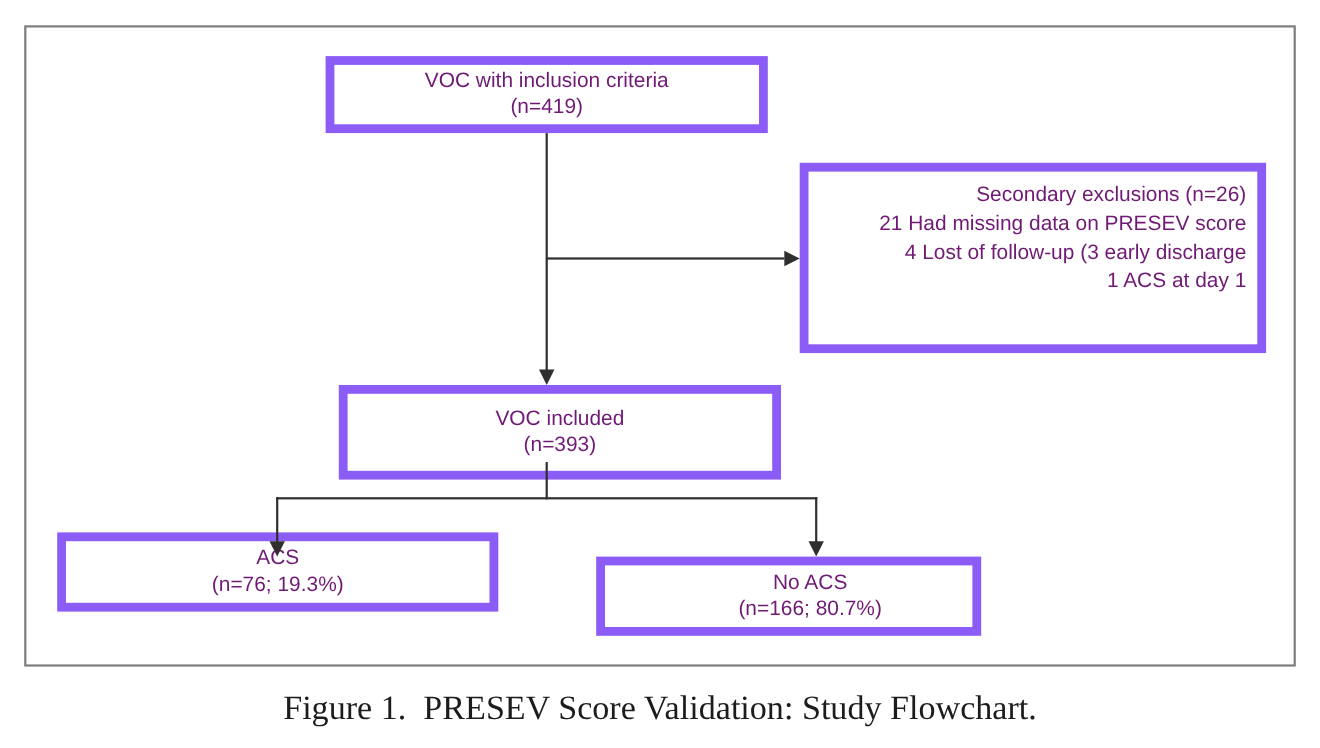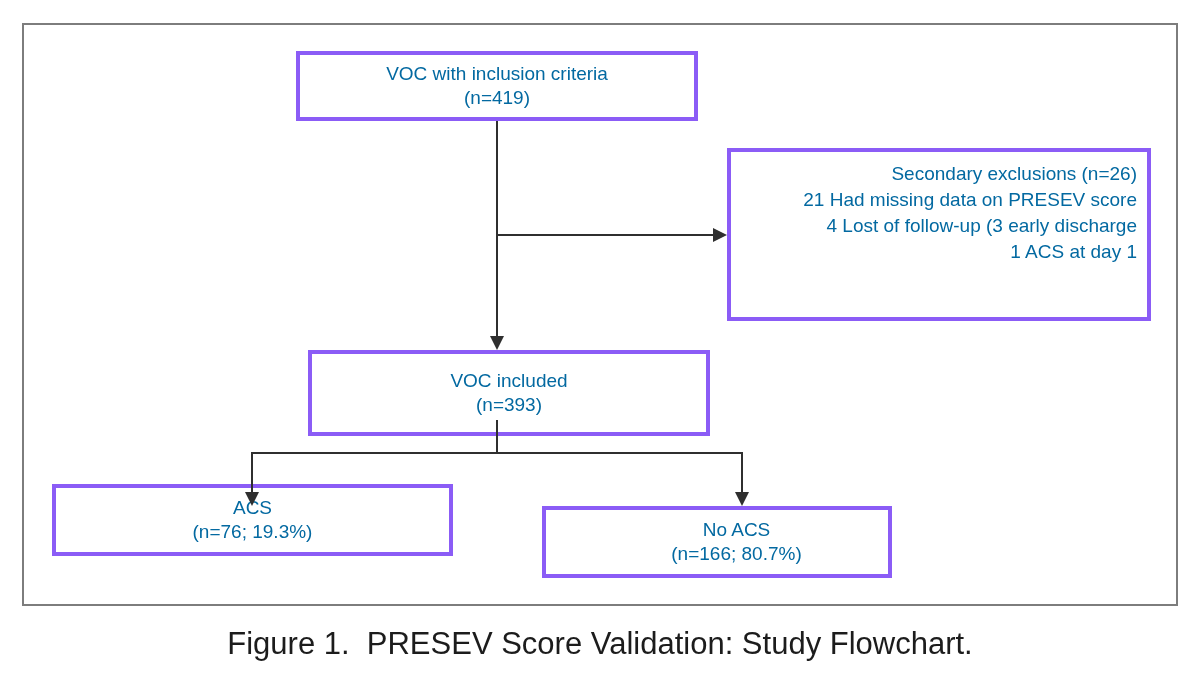--- a/index.html
+++ b/index.html
@@ -21,31 +21,31 @@
     left: 22px;
     top: 23px;
     width: 1156px;
     height: 583px;
     border: 2px solid #7d7d7d;
     box-sizing: border-box;
     background: #ffffff;
   }
   .node {
     position: absolute;
-    border: 4px solid #8b5cf6;
+    border: 8px solid #8b5cf6;
     box-sizing: border-box;
     background: #ffffff;
     display: flex;
     flex-direction: column;
     align-items: center;
     justify-content: center;
     text-align: center;
     font-size: 19px;
     line-height: 24px;
-    color: #0369a1;
+    color: #701a75;
   }
   .node-inclusion { left: 296px; top: 51px;  width: 402px; height: 70px; }
   .node-included  { left: 296px; top: 350px; width: 402px; height: 86px; margin-left: 12px; }
   .node-acs       { left: 52px;  top: 484px; width: 401px; height: 72px; }
   .node-noacs     { left: 542px; top: 506px; width: 350px; height: 72px; padding-left: 39px; }
   .node-exclusions {
     left: 727px; top: 148px; width: 424px; height: 173px;
     align-items: flex-end;
     justify-content: flex-start;
     text-align: left;
@@ -76,21 +76,21 @@
     border-top: 7px solid transparent;
     border-bottom: 7px solid transparent;
     border-left: 14px solid #2f2f2f;
   }
   .caption {
     position: absolute;
     left: 0;
     top: 626px;
     width: 1200px;
     text-align: center;
-    font-family: Liberation Sans, sans-serif;
+    font-family: Liberation Serif, serif;
     font-size: 31px;
     color: #1c1c1c;
     white-space: pre;
   }
 </style>
 </head>
 <body>
 
 <div class="page">
 

